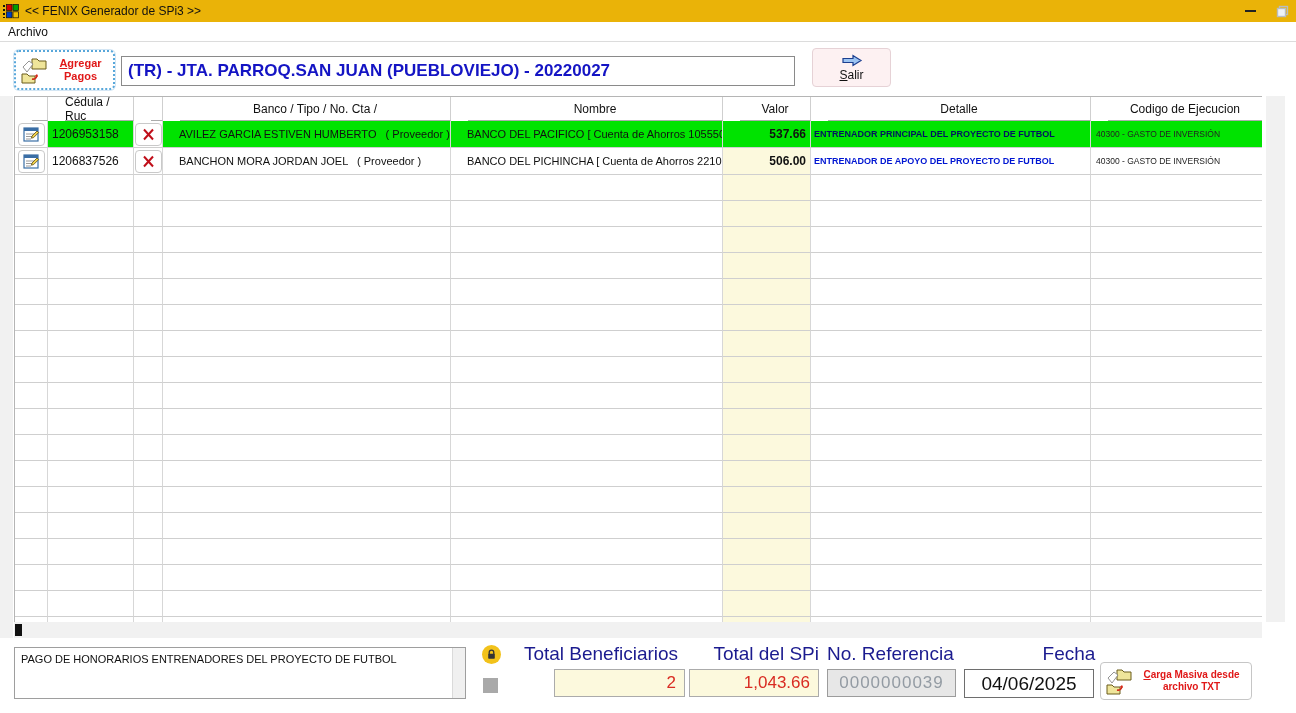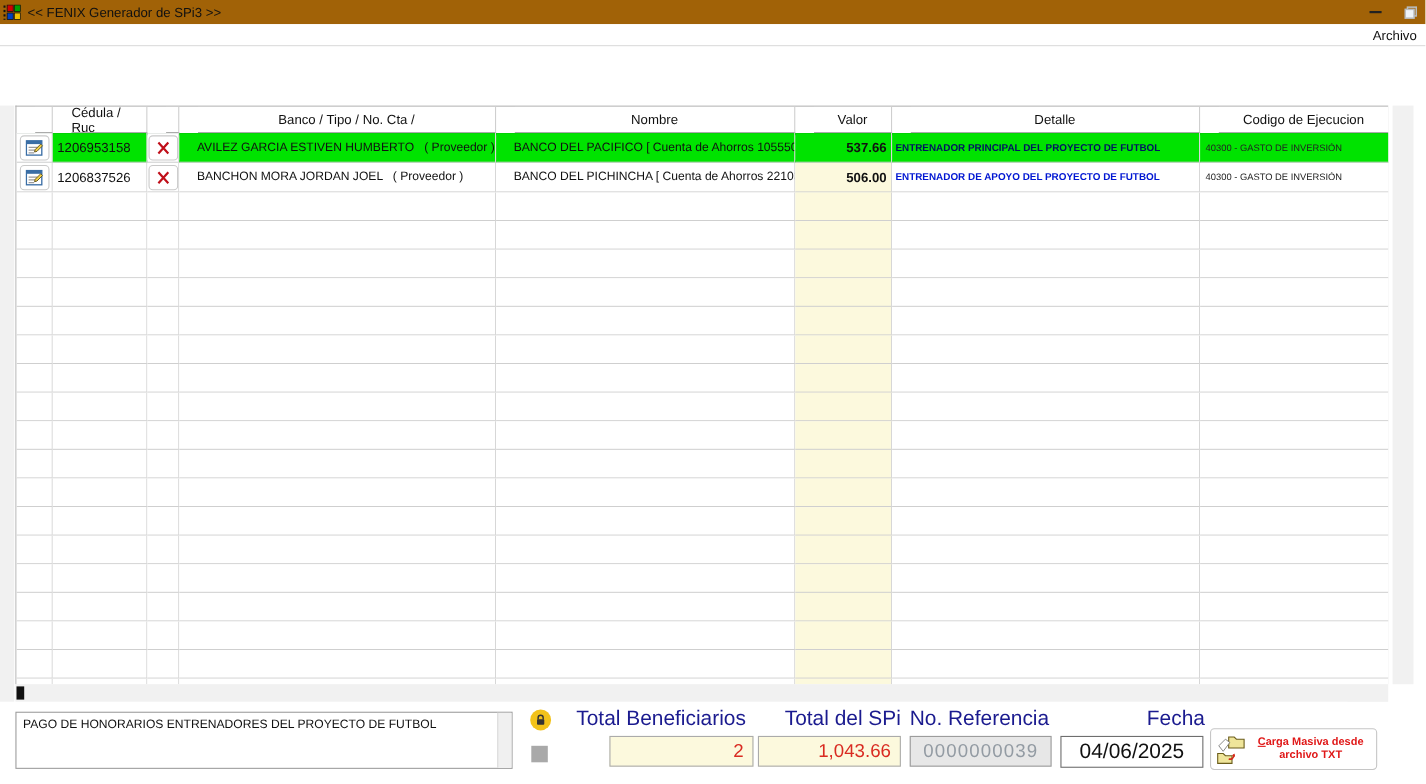--- a/index.html
+++ b/index.html
@@ -2,31 +2,31 @@
 <html style="--selected-row-bg: #00e300; --valor-col-bg: #fcf9dd; --accent-label: #1b1b8f; --value-red: #d92b22; --entity-blue: #1414c4; --button-red: #e01818;"><head>
 <meta charset="utf-8">
 <style>
   * { margin:0; padding:0; box-sizing:border-box; }
   html,body { width:1296px; height:713px; background:#fff; overflow:hidden;
               font-family:"Liberation Sans", sans-serif; }
   .window { position:relative; width:1296px; height:713px; background:#fff; }
 
   
   .titlebar { position:absolute; left:0; top:0; width:1296px; height:22px;
-              background:#a16207; display:flex; align-items:center; }
+              background:#eab308; display:flex; align-items:center; }
   .titlebar .app-icon { width:16px; height:15px; margin:0 6px 0 3px; }
   .titlebar .title { font-size:12px; color:#111; }
   .win-btns { position:absolute; right:0; top:0; height:22px; display:flex; align-items:center; }
   .btn-min { width:36px; height:22px; display:flex; align-items:center; justify-content:center; }
   .btn-min::after { content:""; width:11px; height:0; border-top:2px solid #222; display:block; }
   .btn-restore { width:28px; height:22px; display:flex; align-items:center; justify-content:center; position:relative; }
 
   
   .menubar { position:absolute; left:0; top:22px; width:1296px; height:20px;
-             background:#fff; border-bottom:1px solid #dcdcdc; display:flex; align-items:center;justify-content:flex-end; }
+             background:#fff; border-bottom:1px solid #dcdcdc; display:flex; align-items:center; }
   .menu-item { font-size:12px; color:#111; padding:0 8px; }
 
   
   .toolbar { position:absolute; left:0; top:43px; width:1296px; height:53px; background:#fff; }
   .btn-add { position:absolute; left:14px; top:7px; width:101px; height:40px;
              background:#fff; border:2px dotted #58a7da; border-radius:5px;
              box-shadow:0 0 0 1px #d4e6f4; display:flex; align-items:center; gap:4px;
              padding:2px 4px; cursor:pointer; }
   .btn-add .lbl, .btn-carga .lbl { color:var(--button-red); font-weight:bold; font-size:11px;
              text-align:center; line-height:13px; flex:1; }
@@ -119,20 +119,42 @@
           <rect x="1.5" y="3.5" width="8" height="8" fill="#eef3f8" stroke="#b9bdc2" stroke-width="1.4"></rect>
         </svg>
       </div>
     </div>
   </div>
 
   <div class="menubar">
     <span class="menu-item">Archivo</span>
   </div>
 
+  <div class="toolbar">
+    <button class="btn-add">
+      <svg width="28" height="27" viewBox="0 0 28 27">
+        <path d="M12 2 h5 l2 2 h7 v8 h-14 z" fill="#efe59a" stroke="#6b5d1c" stroke-width="1"></path>
+        <path d="M3 10 l6 -6 4 3 -6 8 z" fill="#fff" stroke="#777" stroke-width="0.8"></path>
+        <path d="M2 17 h5 l2 2 h6 v7 h-13 z" fill="#efe59a" stroke="#6b5d1c" stroke-width="1"></path>
+        <path d="M12 22 q4 1 5 -4" fill="none" stroke="#d42a1a" stroke-width="1.6"></path>
+        <path d="M17.8 20 l-0.6 -3 -2.4 1.8 z" fill="#d42a1a"></path>
+      </svg>
+      <span class="lbl">
+        <span>Agregar</span>
+        <span>Pagos</span>
+      </span>
+    </button>
+    <input class="entity-input" value="(TR) - JTA. PARROQ.SAN JUAN (PUEBLOVIEJO) - 20220027" style="">
+    <button class="btn-salir">
+      <svg width="22" height="13" viewBox="0 0 22 13">
+        <path d="M2 4.5 h10 v-3 l8 5 -8 5 v-3 h-10 z" fill="#9cc4f2" stroke="#1c3f8f" stroke-width="1.2"></path>
+      </svg>
+      <span class="txt">Salir</span>
+    </button>
+  </div>
 
   <div class="left-strip"></div>
 
   <div class="grid">
     <div class="grow ghead">
       <div class="cell"></div>
       <div class="cell">Cédula / Ruc</div>
       <div class="cell"></div>
       <div class="cell">Banco / Tipo / No. Cta /</div>
       <div class="cell">Nombre</div>

